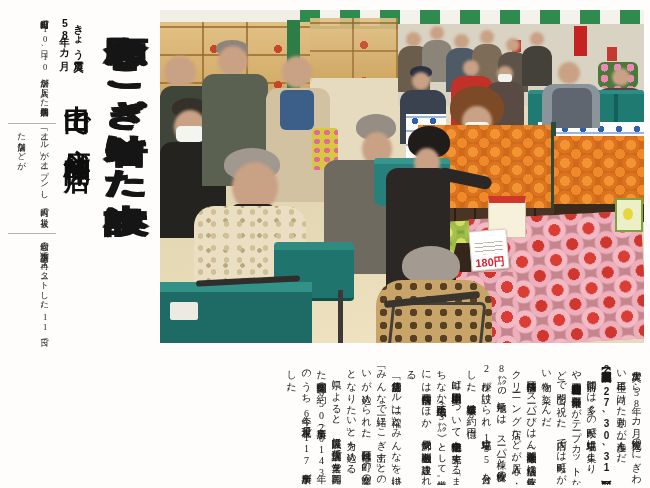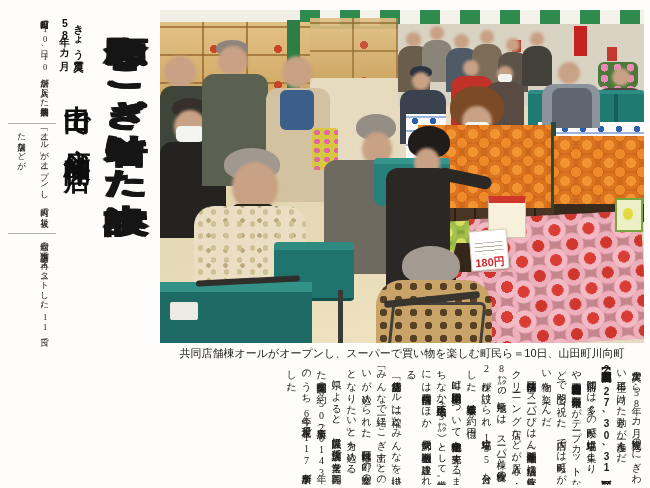--- a/index.html
+++ b/index.html
@@ -196,21 +196,20 @@
 
     <div class="abs hair" style="left:242px;top:236px;width:58px;height:38px;background:#a39a92;"></div>
     <div class="abs leopard" style="left:216px;top:270px;width:116px;height:63px;"></div>
     <div class="abs" style="left:230px;top:292px;width:88px;height:41px;border:3px solid #43403b;border-radius:6px;transform:skewX(-6deg);background:rgba(0,0,0,0);"></div>
     <div class="abs" style="left:224px;top:286px;width:96px;height:7px;background:#38352f;border-radius:3px;transform:rotate(-6deg);"></div>
     <div class="abs" style="left:0;top:272px;width:152px;height:61px;background:#1d6b64;border-top:10px solid #339288;"></div>
     <div class="abs" style="left:10px;top:292px;width:28px;height:18px;background:#eceae2;border-radius:2px;"></div>
     <div class="abs" style="left:36px;top:268px;width:104px;height:6px;background:#2f2e2a;border-radius:3px;transform:rotate(-3deg);"></div>
   </div>
 
-  <div class="abs caption">共同店舗棟オールがオープンし、スーパーで買い物を楽しむ町民ら＝10日、山田町川向町</div>
 
   <div class="abs article v">
     <span class="vp">大震災から5年8カ月。被災地のにぎわい再生に向けた動きが一歩進んだ。</span>
     <span class="vp related">【震災関連記事2、27、30、31面】</span>
     <span class="vp">　開店前には多くの町民が駐車場に集まり、佐藤信逸町長や共同店舗棟建設運営会社山田の阿部幸栄社長らがテープカットなどで門出を祝った。店内では町民らが買い物を楽しんだ。</span>
     <span class="vp">　共同店舗棟はスーパーびはん（間瀬半蔵社長）を核店舗に飲食店、クリーニング店などが入居。0・8㌶の敷地には、スーパー棟と飲食棟の2棟が設けられ、駐車場135台分を整備した。総事業費は約8億円。</span>
     <span class="vp">　町は陸中山田駅東側について中心市街地活性化を先導する「まちなか再生区域」（約3・3㌶）として整備。区域内には共同店舗棟のほか、郵便局や金融機関も建設される。</span>
     <span class="vp">　店舗愛称「オール」は「櫂」と「みんな」を掛け「みんなで一緒にこぎ出す」との願いが込められた。阿部社長は「町の商業の推進力となりたい」と力を込める。</span>
     <span class="vp">　県によると、震災以降に仮設店舗で営業を再開した商業関係の約650事業所（2014年3月現在）のうち、今年6月末現在で117事業所が本設再建した。</span>
   </div>

